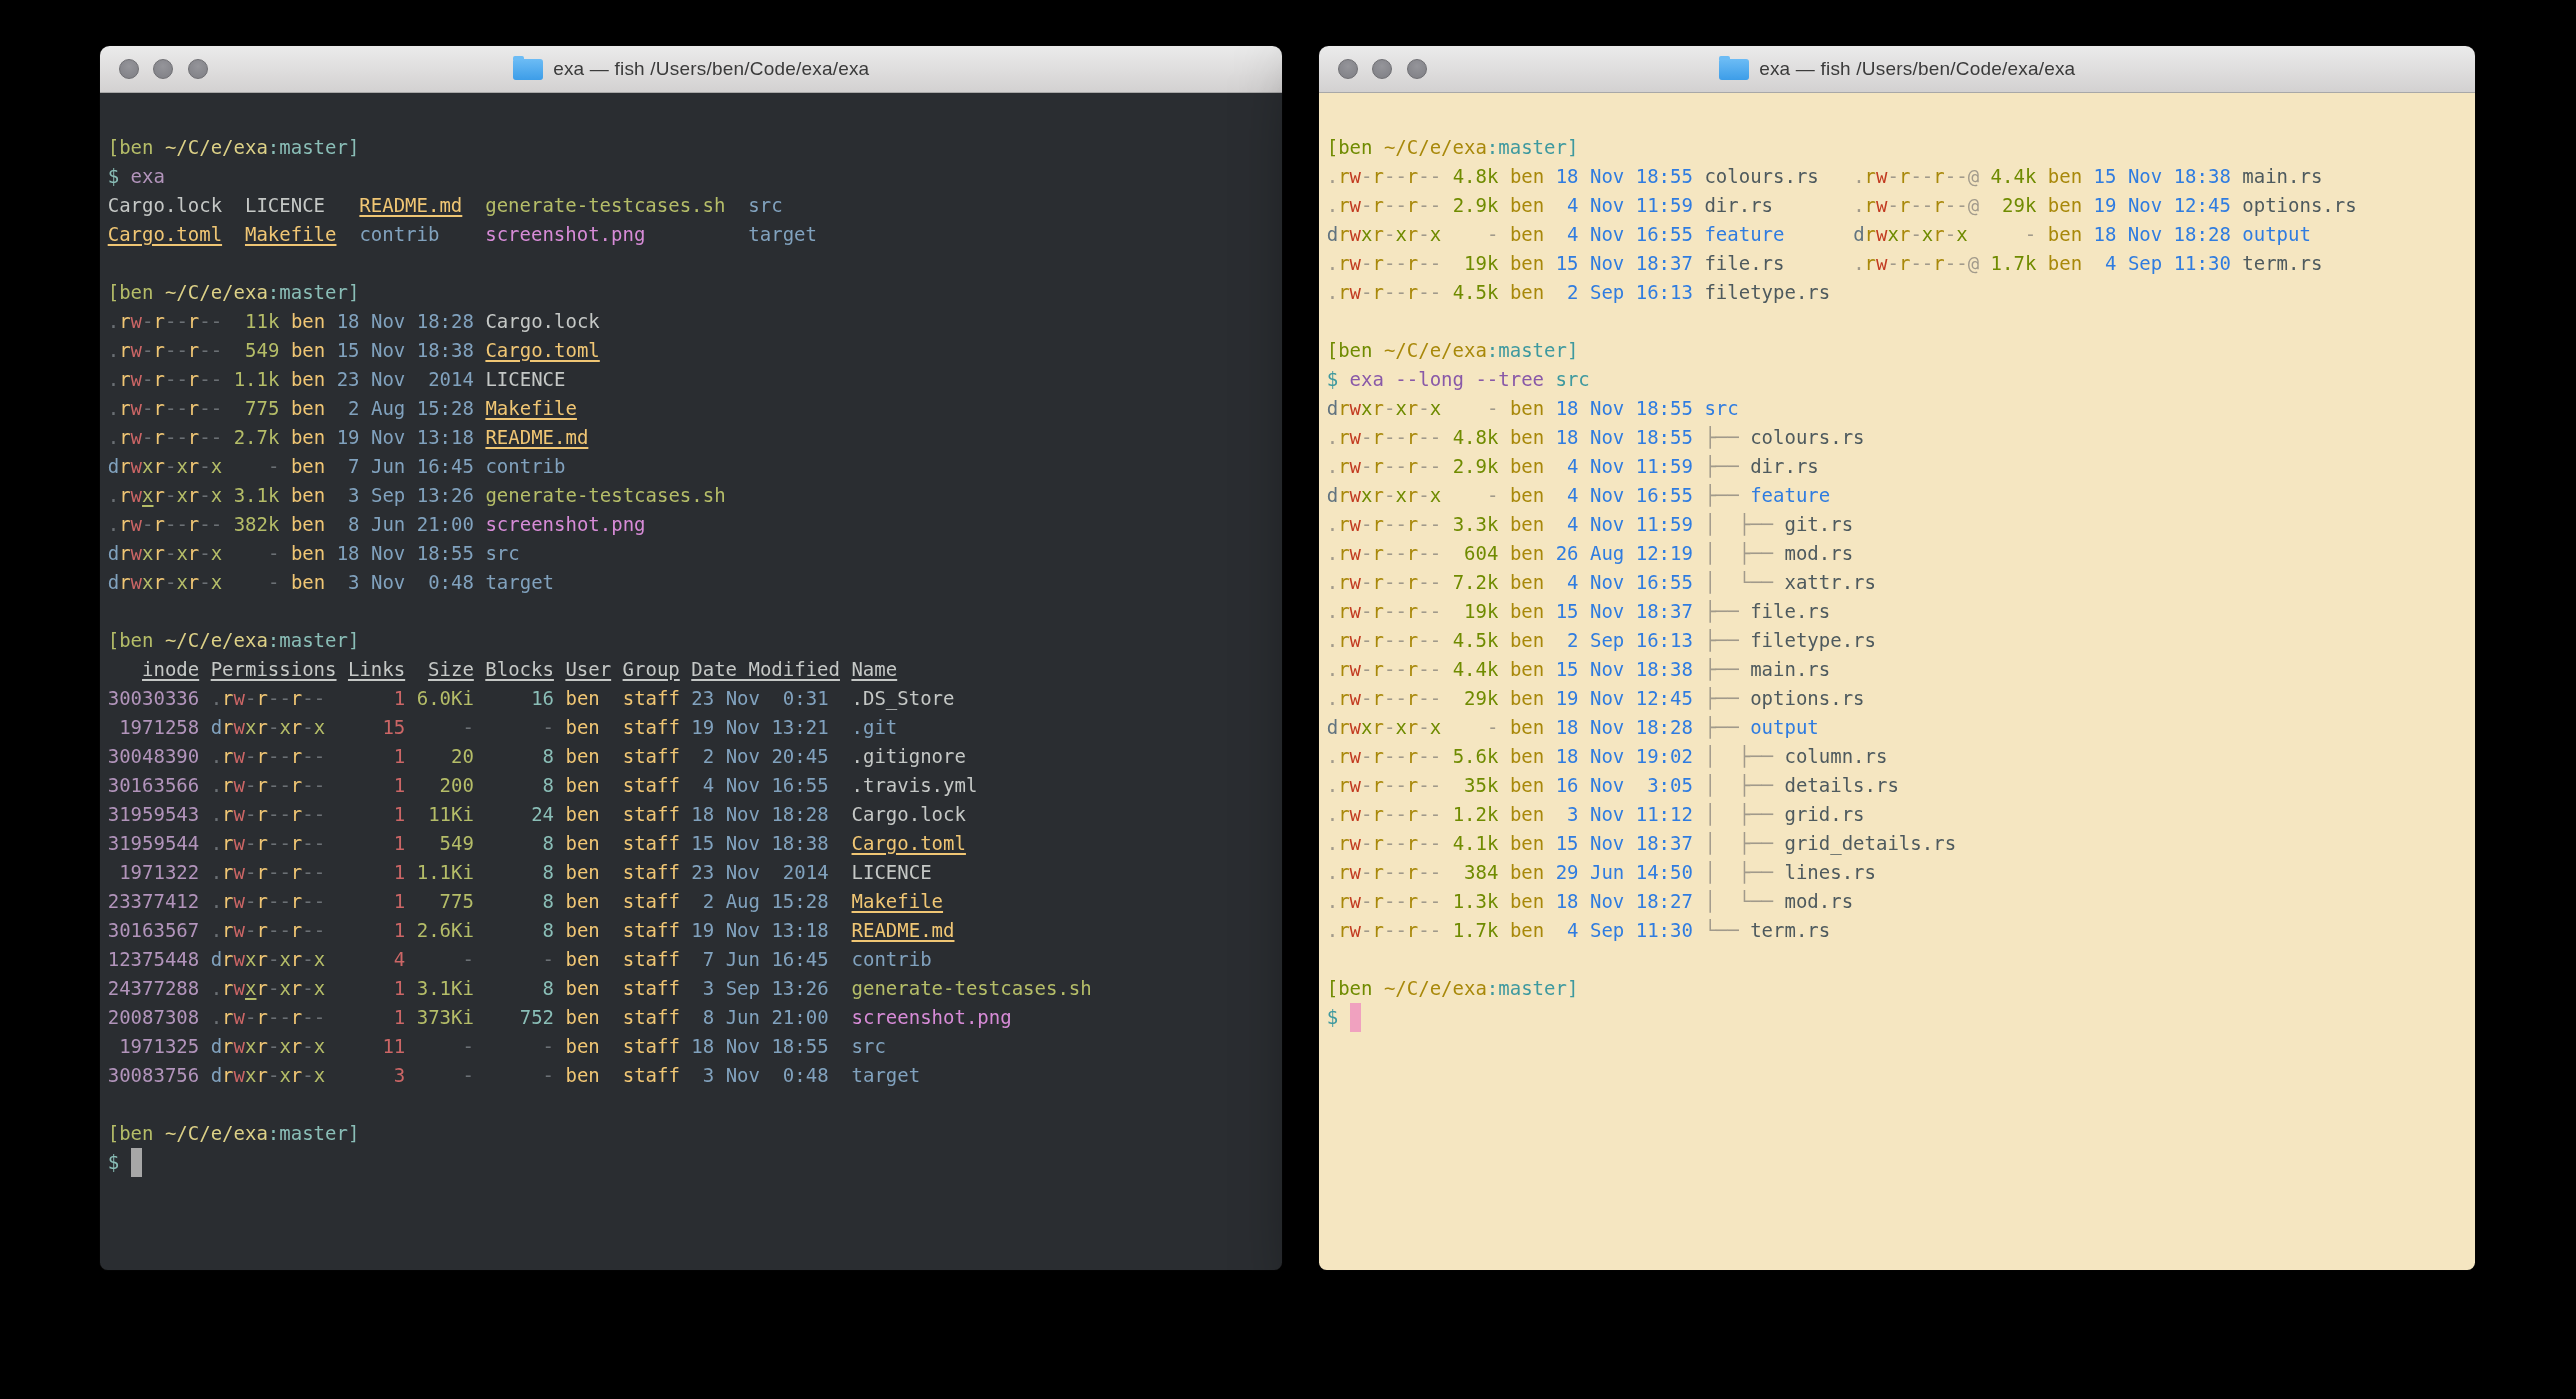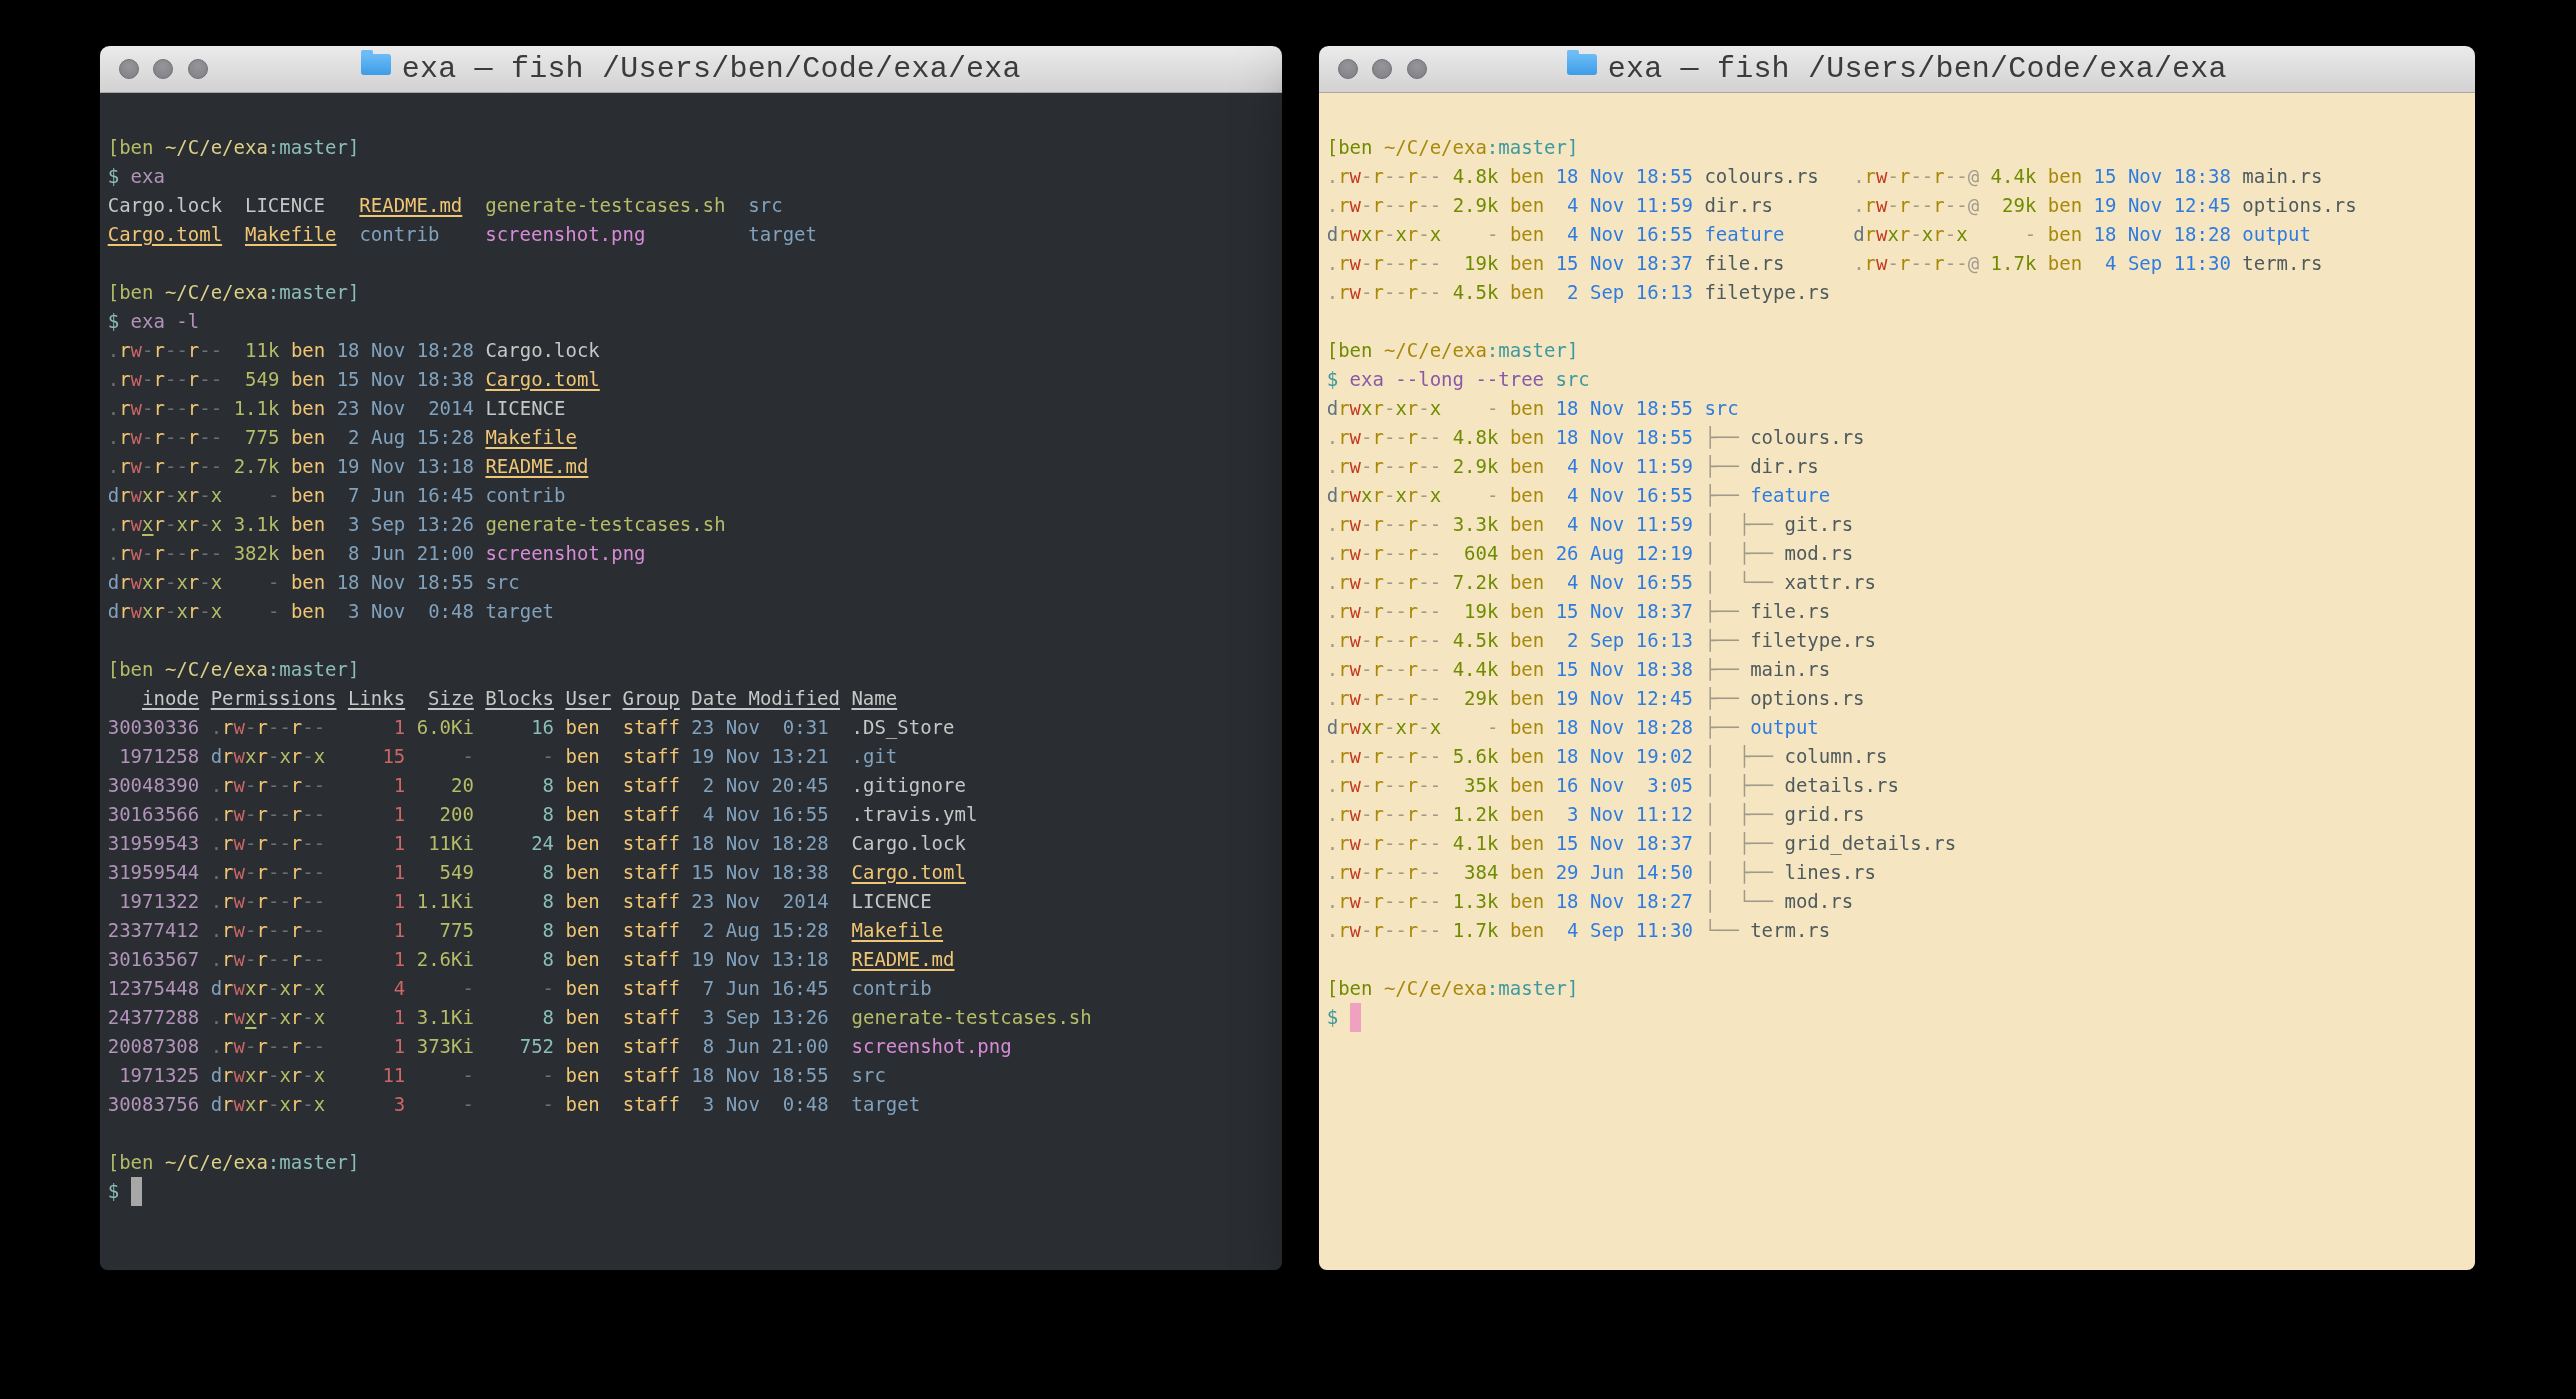--- a/index.html
+++ b/index.html
@@ -29,23 +29,22 @@
     display:flex;align-items:center;gap:14.4px;
   }
   .dot{
     width:20px;height:20px;border-radius:50%;
     background:radial-gradient(circle at 50% 35%, var(--dot,#97979c), var(--dot-edge,#818186));
     border:1px solid var(--dot-border,#6f6f73);
     box-sizing:border-box;
   }
   .title{
     display:flex;align-items:flex-start;gap:10.5px;
-    font-size:30px;color:var(--title-color,#3b3b3b);
+    font-size:19px;color:var(--title-color,#3b3b3b);
     letter-spacing:0.2px;
-    font-family:Liberation Mono, monospace;
   }
   .folder{
     position:relative;display:inline-block;
     width:30px;height:21px;margin-top:1.9px;
     background:linear-gradient(180deg,var(--folder-hi,#6cbcf5),var(--folder,#3d9de8));
     border-radius:1.9px 2.9px 2.9px 2.9px;
   }
   .folder::before{
     content:"";position:absolute;top:-3.8px;left:0;
     width:11.5px;height:4.8px;
@@ -78,21 +77,20 @@
       <span>exa — fish  /Users/ben/Code/exa/exa</span>
     </div>
   </div>
   <div class="term" id="term-left" style="background: rgb(42, 45, 49); color: rgb(197, 200, 198);">
       <div class="tline"><span style="color: rgb(181, 189, 104);">[ben </span><span style="color: rgb(221, 209, 135);">~/C/e/exa</span><span style="color: rgb(138, 190, 183);">:master]</span></div>
       <div class="tline"><span style="color: rgb(138, 190, 183);">$ </span><span style="color: rgb(178, 148, 187);">exa</span></div>
       <div class="tline"><span style="color: rgb(197, 200, 198);">Cargo.lock  LICENCE   </span><span class="ul" style="color: rgb(240, 198, 116);">README.md</span><span style="color: rgb(197, 200, 198);">  </span><span style="color: rgb(181, 189, 104);">generate-testcases.sh</span><span style="color: rgb(197, 200, 198);">  </span><span style="color: rgb(129, 162, 190);">src</span></div>
       <div class="tline"><span class="ul" style="color: rgb(240, 198, 116);">Cargo.toml</span><span style="color: rgb(197, 200, 198);">  </span><span class="ul" style="color: rgb(240, 198, 116);">Makefile</span><span style="color: rgb(197, 200, 198);">  </span><span style="color: rgb(129, 162, 190);">contrib</span><span style="color: rgb(197, 200, 198);">    </span><span style="color: rgb(215, 139, 215);">screenshot.png</span><span style="color: rgb(197, 200, 198);">         </span><span style="color: rgb(129, 162, 190);">target</span></div>
       <div class="tline">&nbsp;</div>
       <div class="tline"><span style="color: rgb(181, 189, 104);">[ben </span><span style="color: rgb(221, 209, 135);">~/C/e/exa</span><span style="color: rgb(138, 190, 183);">:master]</span></div>
-      <div class="tline"><span style="color: rgb(138, 190, 183);">$ </span><span style="color: rgb(178, 148, 187);">exa -l</span></div>
       <div class="tline"><span style="color: rgb(107, 112, 117);">.</span><span style="color: rgb(240, 198, 116);">r</span><span style="color: rgb(204, 102, 102);">w</span><span style="color: rgb(107, 112, 117);">-</span><span style="color: rgb(240, 198, 116);">r</span><span style="color: rgb(107, 112, 117);">-</span><span style="color: rgb(107, 112, 117);">-</span><span style="color: rgb(240, 198, 116);">r</span><span style="color: rgb(107, 112, 117);">-</span><span style="color: rgb(107, 112, 117);">-</span><span style="color: rgb(197, 200, 198);"> </span><span style="color: rgb(181, 189, 104);"> 11k</span><span style="color: rgb(197, 200, 198);"> </span><span style="color: rgb(240, 198, 116);">ben</span><span style="color: rgb(197, 200, 198);"> </span><span style="color: rgb(129, 162, 190);">18 Nov 18:28</span><span style="color: rgb(197, 200, 198);"> </span><span style="color: rgb(197, 200, 198);">Cargo.lock</span></div>
       <div class="tline"><span style="color: rgb(107, 112, 117);">.</span><span style="color: rgb(240, 198, 116);">r</span><span style="color: rgb(204, 102, 102);">w</span><span style="color: rgb(107, 112, 117);">-</span><span style="color: rgb(240, 198, 116);">r</span><span style="color: rgb(107, 112, 117);">-</span><span style="color: rgb(107, 112, 117);">-</span><span style="color: rgb(240, 198, 116);">r</span><span style="color: rgb(107, 112, 117);">-</span><span style="color: rgb(107, 112, 117);">-</span><span style="color: rgb(197, 200, 198);"> </span><span style="color: rgb(181, 189, 104);"> 549</span><span style="color: rgb(197, 200, 198);"> </span><span style="color: rgb(240, 198, 116);">ben</span><span style="color: rgb(197, 200, 198);"> </span><span style="color: rgb(129, 162, 190);">15 Nov 18:38</span><span style="color: rgb(197, 200, 198);"> </span><span class="ul" style="color: rgb(240, 198, 116);">Cargo.toml</span></div>
       <div class="tline"><span style="color: rgb(107, 112, 117);">.</span><span style="color: rgb(240, 198, 116);">r</span><span style="color: rgb(204, 102, 102);">w</span><span style="color: rgb(107, 112, 117);">-</span><span style="color: rgb(240, 198, 116);">r</span><span style="color: rgb(107, 112, 117);">-</span><span style="color: rgb(107, 112, 117);">-</span><span style="color: rgb(240, 198, 116);">r</span><span style="color: rgb(107, 112, 117);">-</span><span style="color: rgb(107, 112, 117);">-</span><span style="color: rgb(197, 200, 198);"> </span><span style="color: rgb(181, 189, 104);">1.1k</span><span style="color: rgb(197, 200, 198);"> </span><span style="color: rgb(240, 198, 116);">ben</span><span style="color: rgb(197, 200, 198);"> </span><span style="color: rgb(129, 162, 190);">23 Nov  2014</span><span style="color: rgb(197, 200, 198);"> </span><span style="color: rgb(197, 200, 198);">LICENCE</span></div>
       <div class="tline"><span style="color: rgb(107, 112, 117);">.</span><span style="color: rgb(240, 198, 116);">r</span><span style="color: rgb(204, 102, 102);">w</span><span style="color: rgb(107, 112, 117);">-</span><span style="color: rgb(240, 198, 116);">r</span><span style="color: rgb(107, 112, 117);">-</span><span style="color: rgb(107, 112, 117);">-</span><span style="color: rgb(240, 198, 116);">r</span><span style="color: rgb(107, 112, 117);">-</span><span style="color: rgb(107, 112, 117);">-</span><span style="color: rgb(197, 200, 198);"> </span><span style="color: rgb(181, 189, 104);"> 775</span><span style="color: rgb(197, 200, 198);"> </span><span style="color: rgb(240, 198, 116);">ben</span><span style="color: rgb(197, 200, 198);"> </span><span style="color: rgb(129, 162, 190);"> 2 Aug 15:28</span><span style="color: rgb(197, 200, 198);"> </span><span class="ul" style="color: rgb(240, 198, 116);">Makefile</span></div>
       <div class="tline"><span style="color: rgb(107, 112, 117);">.</span><span style="color: rgb(240, 198, 116);">r</span><span style="color: rgb(204, 102, 102);">w</span><span style="color: rgb(107, 112, 117);">-</span><span style="color: rgb(240, 198, 116);">r</span><span style="color: rgb(107, 112, 117);">-</span><span style="color: rgb(107, 112, 117);">-</span><span style="color: rgb(240, 198, 116);">r</span><span style="color: rgb(107, 112, 117);">-</span><span style="color: rgb(107, 112, 117);">-</span><span style="color: rgb(197, 200, 198);"> </span><span style="color: rgb(181, 189, 104);">2.7k</span><span style="color: rgb(197, 200, 198);"> </span><span style="color: rgb(240, 198, 116);">ben</span><span style="color: rgb(197, 200, 198);"> </span><span style="color: rgb(129, 162, 190);">19 Nov 13:18</span><span style="color: rgb(197, 200, 198);"> </span><span class="ul" style="color: rgb(240, 198, 116);">README.md</span></div>
       <div class="tline"><span style="color: rgb(129, 162, 190);">d</span><span style="color: rgb(240, 198, 116);">r</span><span style="color: rgb(204, 102, 102);">w</span><span style="color: rgb(181, 189, 104);">x</span><span style="color: rgb(240, 198, 116);">r</span><span style="color: rgb(107, 112, 117);">-</span><span style="color: rgb(181, 189, 104);">x</span><span style="color: rgb(240, 198, 116);">r</span><span style="color: rgb(107, 112, 117);">-</span><span style="color: rgb(181, 189, 104);">x</span><span style="color: rgb(197, 200, 198);"> </span><span style="color: rgb(107, 112, 117);">   -</span><span style="color: rgb(197, 200, 198);"> </span><span style="color: rgb(240, 198, 116);">ben</span><span style="color: rgb(197, 200, 198);"> </span><span style="color: rgb(129, 162, 190);"> 7 Jun 16:45</span><span style="color: rgb(197, 200, 198);"> </span><span style="color: rgb(129, 162, 190);">contrib</span></div>
       <div class="tline"><span style="color: rgb(107, 112, 117);">.</span><span style="color: rgb(240, 198, 116);">r</span><span style="color: rgb(204, 102, 102);">w</span><span class="ul" style="color: rgb(181, 189, 104);">x</span><span style="color: rgb(240, 198, 116);">r</span><span style="color: rgb(107, 112, 117);">-</span><span style="color: rgb(181, 189, 104);">x</span><span style="color: rgb(240, 198, 116);">r</span><span style="color: rgb(107, 112, 117);">-</span><span style="color: rgb(181, 189, 104);">x</span><span style="color: rgb(197, 200, 198);"> </span><span style="color: rgb(181, 189, 104);">3.1k</span><span style="color: rgb(197, 200, 198);"> </span><span style="color: rgb(240, 198, 116);">ben</span><span style="color: rgb(197, 200, 198);"> </span><span style="color: rgb(129, 162, 190);"> 3 Sep 13:26</span><span style="color: rgb(197, 200, 198);"> </span><span style="color: rgb(181, 189, 104);">generate-testcases.sh</span></div>
       <div class="tline"><span style="color: rgb(107, 112, 117);">.</span><span style="color: rgb(240, 198, 116);">r</span><span style="color: rgb(204, 102, 102);">w</span><span style="color: rgb(107, 112, 117);">-</span><span style="color: rgb(240, 198, 116);">r</span><span style="color: rgb(107, 112, 117);">-</span><span style="color: rgb(107, 112, 117);">-</span><span style="color: rgb(240, 198, 116);">r</span><span style="color: rgb(107, 112, 117);">-</span><span style="color: rgb(107, 112, 117);">-</span><span style="color: rgb(197, 200, 198);"> </span><span style="color: rgb(181, 189, 104);">382k</span><span style="color: rgb(197, 200, 198);"> </span><span style="color: rgb(240, 198, 116);">ben</span><span style="color: rgb(197, 200, 198);"> </span><span style="color: rgb(129, 162, 190);"> 8 Jun 21:00</span><span style="color: rgb(197, 200, 198);"> </span><span style="color: rgb(215, 139, 215);">screenshot.png</span></div>
       <div class="tline"><span style="color: rgb(129, 162, 190);">d</span><span style="color: rgb(240, 198, 116);">r</span><span style="color: rgb(204, 102, 102);">w</span><span style="color: rgb(181, 189, 104);">x</span><span style="color: rgb(240, 198, 116);">r</span><span style="color: rgb(107, 112, 117);">-</span><span style="color: rgb(181, 189, 104);">x</span><span style="color: rgb(240, 198, 116);">r</span><span style="color: rgb(107, 112, 117);">-</span><span style="color: rgb(181, 189, 104);">x</span><span style="color: rgb(197, 200, 198);"> </span><span style="color: rgb(107, 112, 117);">   -</span><span style="color: rgb(197, 200, 198);"> </span><span style="color: rgb(240, 198, 116);">ben</span><span style="color: rgb(197, 200, 198);"> </span><span style="color: rgb(129, 162, 190);">18 Nov 18:55</span><span style="color: rgb(197, 200, 198);"> </span><span style="color: rgb(129, 162, 190);">src</span></div>
       <div class="tline"><span style="color: rgb(129, 162, 190);">d</span><span style="color: rgb(240, 198, 116);">r</span><span style="color: rgb(204, 102, 102);">w</span><span style="color: rgb(181, 189, 104);">x</span><span style="color: rgb(240, 198, 116);">r</span><span style="color: rgb(107, 112, 117);">-</span><span style="color: rgb(181, 189, 104);">x</span><span style="color: rgb(240, 198, 116);">r</span><span style="color: rgb(107, 112, 117);">-</span><span style="color: rgb(181, 189, 104);">x</span><span style="color: rgb(197, 200, 198);"> </span><span style="color: rgb(107, 112, 117);">   -</span><span style="color: rgb(197, 200, 198);"> </span><span style="color: rgb(240, 198, 116);">ben</span><span style="color: rgb(197, 200, 198);"> </span><span style="color: rgb(129, 162, 190);"> 3 Nov  0:48</span><span style="color: rgb(197, 200, 198);"> </span><span style="color: rgb(129, 162, 190);">target</span></div>

